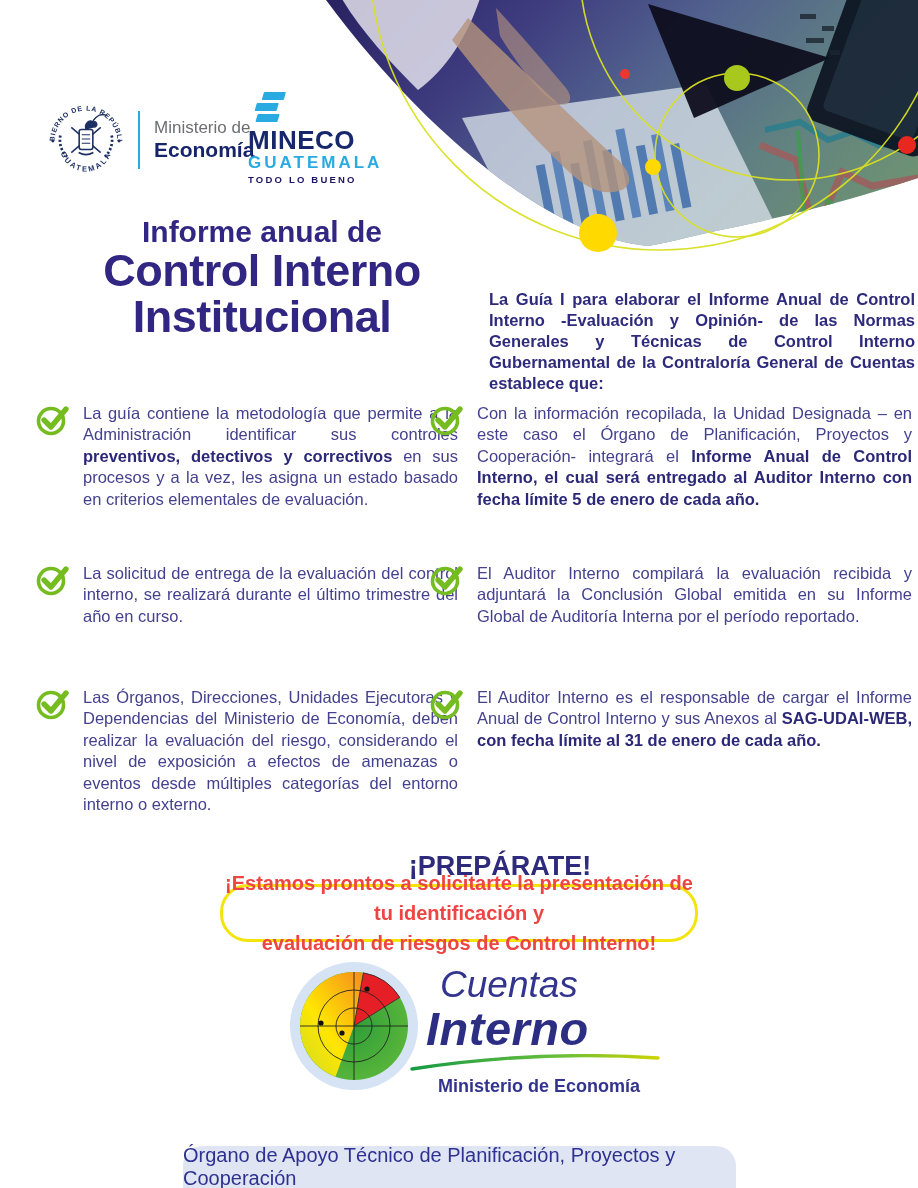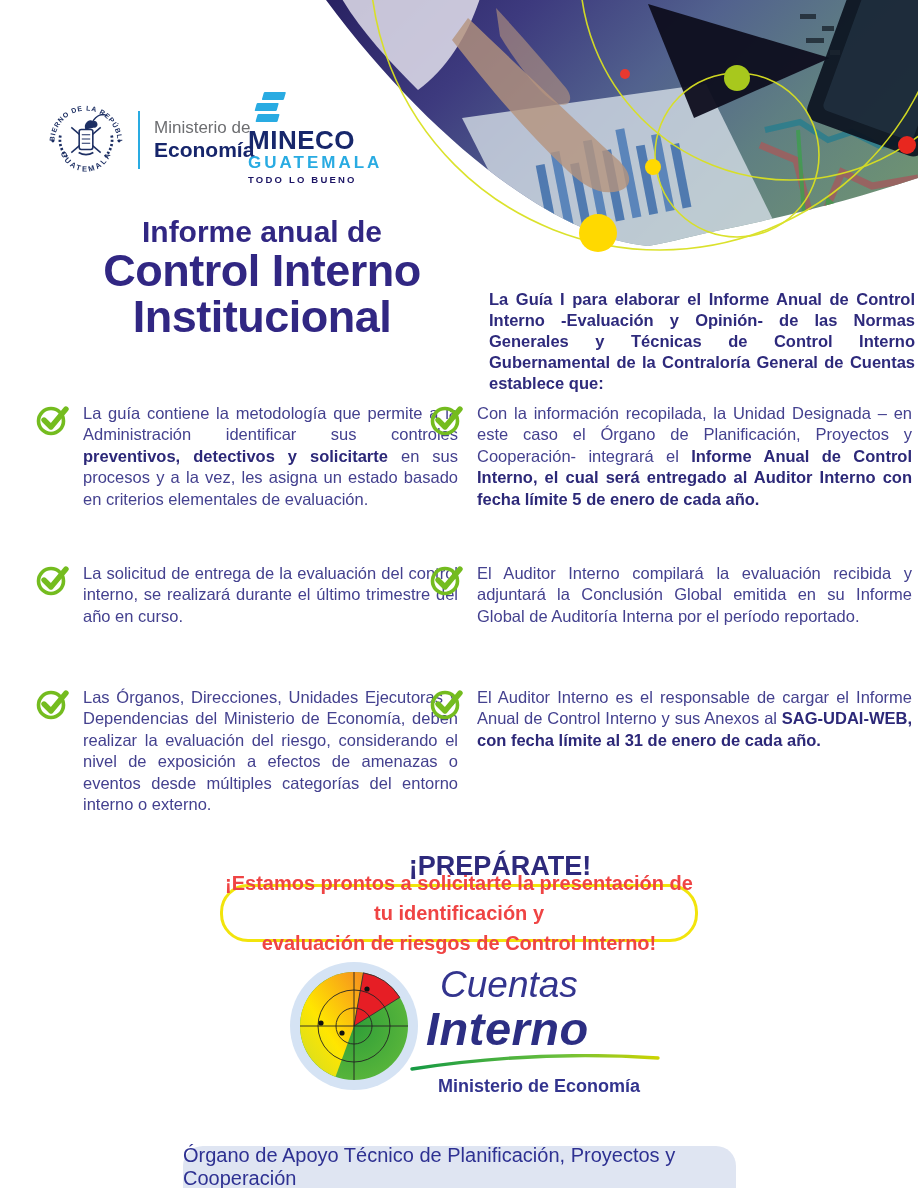--- a/index.html
+++ b/index.html
@@ -180,21 +180,21 @@
     <div class="title-line2">Institucional</div>
   </div>
 
   <p class="intro">La Guía I para elaborar el Informe Anual de Control Interno -Evaluación y Opinión- de las Normas Generales y Técnicas de Control Interno Gubernamental de la Contraloría General de Cuentas establece que:</p>
 
   <div class="bullet" style="left:36px;top:403px;width:422px">
     <svg class="check" width="34" height="32" viewBox="0 0 34 32" aria-hidden="true">
       <circle cx="15" cy="17" r="12.5" fill="none" stroke="#74bc1f" stroke-width="3.6"></circle>
       <path d="M8,16 L15,23 L30,5" fill="none" stroke="#74bc1f" stroke-width="5.4" stroke-linecap="round" stroke-linejoin="round"></path>
     </svg>
-    <p class="btext"><span>La guía contiene la metodología que permite a la Administración identificar sus controles </span><span class="b">preventivos, detectivos y solicitarte</span><span> en sus procesos y a la vez, les asigna un estado basado en criterios elementales de evaluación.</span></p>
+    <p class="btext"><span>La guía contiene la metodología que permite a la Administración identificar sus controles </span><span class="b">preventivos, detectivos y correctivos</span><span> en sus procesos y a la vez, les asigna un estado basado en criterios elementales de evaluación.</span></p>
   </div>
   <div class="bullet" style="left:36px;top:563px;width:422px">
     <svg class="check" width="34" height="32" viewBox="0 0 34 32" aria-hidden="true">
       <circle cx="15" cy="17" r="12.5" fill="none" stroke="#74bc1f" stroke-width="3.6"></circle>
       <path d="M8,16 L15,23 L30,5" fill="none" stroke="#74bc1f" stroke-width="5.4" stroke-linecap="round" stroke-linejoin="round"></path>
     </svg>
     <p class="btext"><span>La solicitud de entrega de la evaluación del control interno, se realizará durante el último trimestre del año en curso.</span></p>
   </div>
   <div class="bullet" style="left:36px;top:687px;width:422px">
     <svg class="check" width="34" height="32" viewBox="0 0 34 32" aria-hidden="true">

